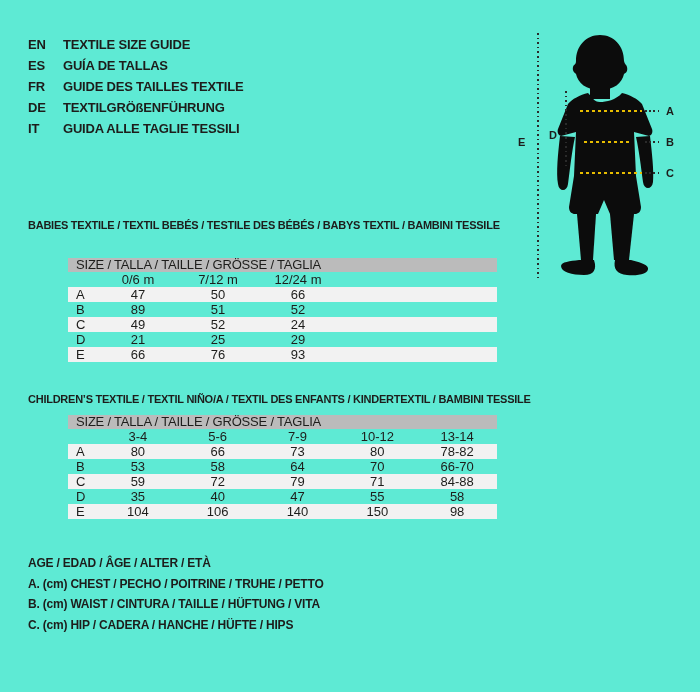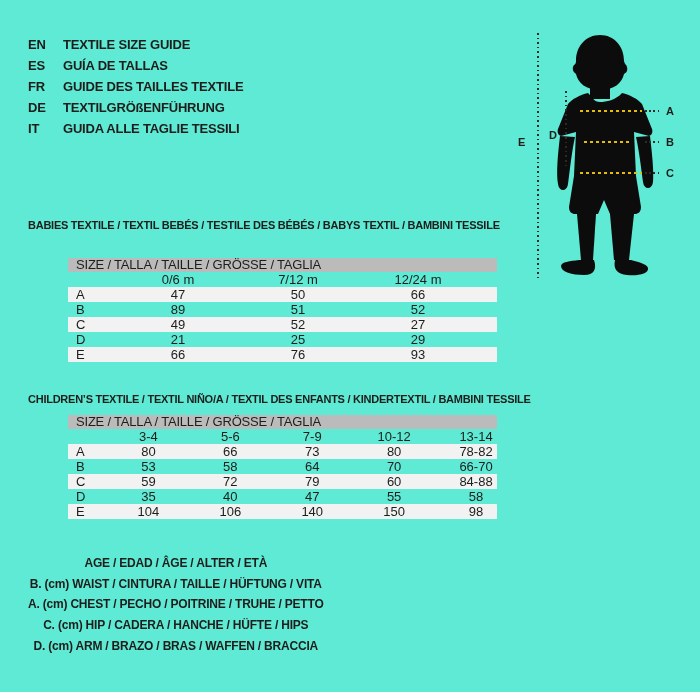--- a/index.html
+++ b/index.html
@@ -25,27 +25,27 @@
   .hline-k { position:absolute; height:2px;
     background-image:repeating-linear-gradient(90deg, #2a2a2a 0px, #2a2a2a 1.6px, transparent 1.6px, transparent 4.2px); }
   .fig-label { position:absolute; font-size:11px; font-weight:700; line-height:14px; }
 
   
   .sec-title { position:absolute; left:28px; font-size:11px; font-weight:700; letter-spacing:-0.25px; white-space:nowrap; line-height:14px; }
 
   
   .size-table { position:absolute; left:20px; width:429px; font-size:13px;margin-left:48px; }
   .tbar { height:14px; line-height:14px; background:var(--bar,#bbbbbb); padding-left:8px; letter-spacing:-0.2px; white-space:nowrap; }
-  .trow { display:flex; height:15px; line-height:15px;gap:40px; }
+  .trow { display:flex; height:15px; line-height:15px; }
   .trow.shade { background:var(--shade,#f2f2f2); }
   .cl { width:30px; padding-left:8px; box-sizing:border-box; }
   .cv { width:80px; text-align:center; }
 
   
-  .legend { position:absolute; left:28px; top:553px; font-size:12px; font-weight:700; letter-spacing:-0.2px; line-height:20.7px; white-space:nowrap;text-align:center; }
+  .legend { position:absolute; left:28px; top:553px; font-size:12px; font-weight:700; letter-spacing:-0.2px; line-height:20.7px; white-space:nowrap; }
 </style>
 </head>
 <body>
 
 <div class="canvas">
 
   <div class="langs">
     <div class="lang-row">
       <span class="lang-code">EN</span>
       <span class="lang-title">TEXTILE SIZE GUIDE</span>
@@ -118,21 +118,21 @@
     <div class="trow">
       <div class="cl">B</div>
       <div class="cv">89</div>
       <div class="cv">51</div>
       <div class="cv">52</div>
     </div>
     <div class="trow shade">
       <div class="cl">C</div>
       <div class="cv">49</div>
       <div class="cv">52</div>
-      <div class="cv">27</div>
+      <div class="cv">24</div>
     </div>
     <div class="trow">
       <div class="cl">D</div>
       <div class="cv">21</div>
       <div class="cv">25</div>
       <div class="cv">29</div>
     </div>
     <div class="trow shade">
       <div class="cl">E</div>
       <div class="cv">66</div>
@@ -167,21 +167,21 @@
       <div class="cv">58</div>
       <div class="cv">64</div>
       <div class="cv">70</div>
       <div class="cv">66-70</div>
     </div>
     <div class="trow shade">
       <div class="cl">C</div>
       <div class="cv">59</div>
       <div class="cv">72</div>
       <div class="cv">79</div>
-      <div class="cv">60</div>
+      <div class="cv">71</div>
       <div class="cv">84-88</div>
     </div>
     <div class="trow">
       <div class="cl">D</div>
       <div class="cv">35</div>
       <div class="cv">40</div>
       <div class="cv">47</div>
       <div class="cv">55</div>
       <div class="cv">58</div>
     </div>
@@ -190,19 +190,18 @@
       <div class="cv">104</div>
       <div class="cv">106</div>
       <div class="cv">140</div>
       <div class="cv">150</div>
       <div class="cv">98</div>
     </div>
   </div>
 
   <div class="legend">
     <div>AGE / EDAD / ÂGE / ALTER / ETÀ</div>
+    <div>A. (cm) CHEST / PECHO / POITRINE / TRUHE / PETTO</div>
     <div>B. (cm) WAIST / CINTURA / TAILLE / HÜFTUNG / VITA</div>
-    <div>A. (cm) CHEST / PECHO / POITRINE / TRUHE / PETTO</div>
     <div>C. (cm) HIP / CADERA / HANCHE / HÜFTE / HIPS</div>
-    <div>D. (cm) ARM / BRAZO / BRAS / WAFFEN / BRACCIA</div>
   </div>
 
 </div>
 
 </body></html>

